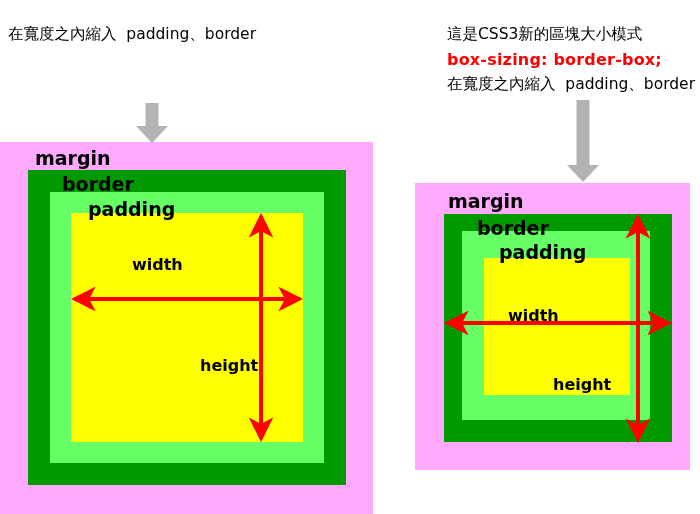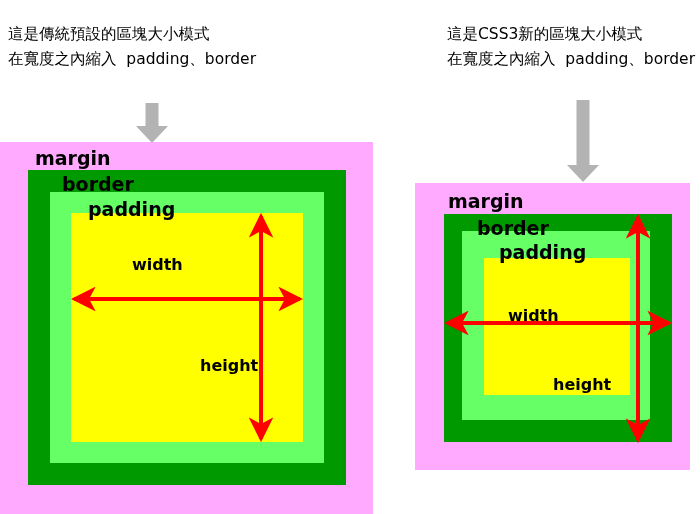--- a/index.html
+++ b/index.html
@@ -106,26 +106,26 @@
   #diagram-right .lbl-margin  { left: 33px; top: 9px; }
   #diagram-right .lbl-border  { left: 62px; top: 36px; }
   #diagram-right .lbl-padding { left: 84px; top: 60px; }
   #diagram-right .lbl-width   { left: 93px; top: 121px; }
   #diagram-right .lbl-height  { left: 138px; top: 190px; }
 </style>
 </head>
 <body>
 
 <div class="caption" id="caption-left">
-  <div class="line">這是傳統預設的區塊大小模式</div>
   <div class="line">在寬度之內縮入  padding、border</div>
 </div>
 
 <div class="caption" id="caption-right">
   <div class="line">這是CSS3新的區塊大小模式</div>
+  <div class="line code">box-sizing: border-box;</div>
   <div class="line">在寬度之內縮入  padding、border</div>
 </div>
 
 <div class="gray-arrow" id="gray-arrow-left">
   <div class="shaft"></div>
   <div class="head"></div>
 </div>
 <div class="gray-arrow" id="gray-arrow-right">
   <div class="shaft"></div>
   <div class="head"></div>

